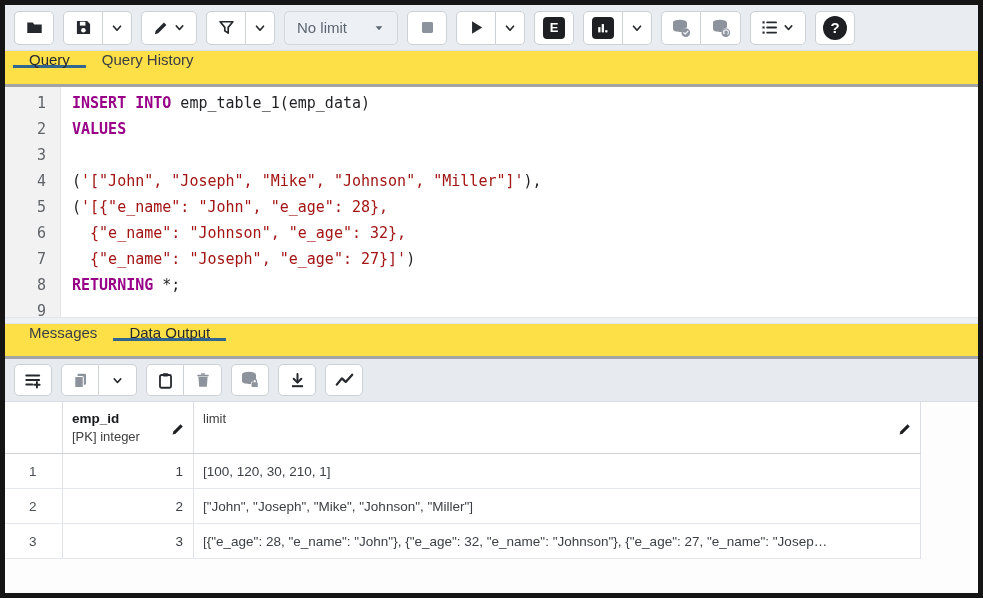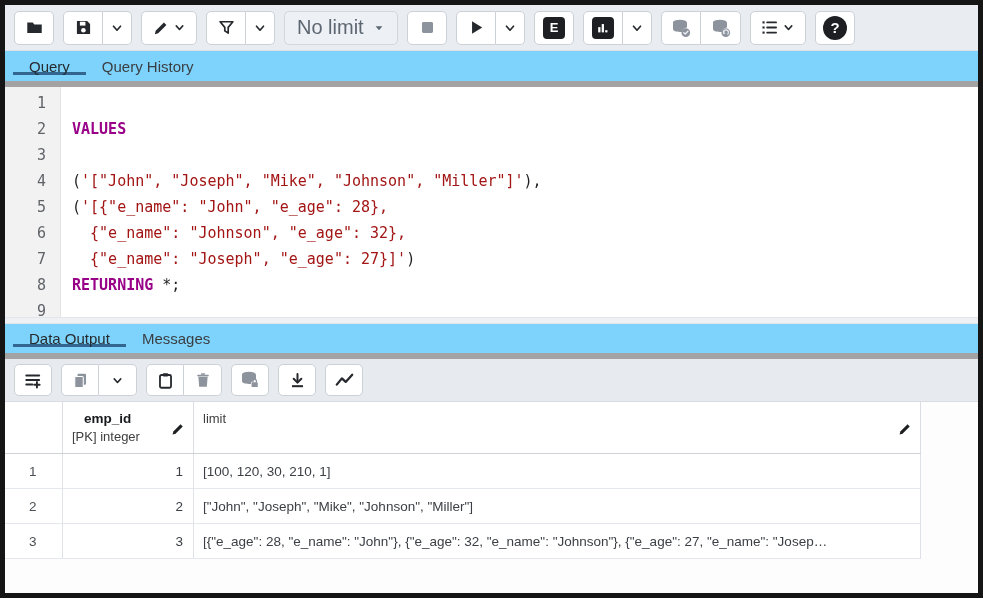--- a/index.html
+++ b/index.html
@@ -33,39 +33,39 @@
   .tgroup .tbtn { border-radius: 0; border-left-width: 0; }
   .tgroup .tbtn:first-child { border-radius: 5px 0 0 5px; border-left-width: 1px; }
   .tgroup .tbtn:last-child { border-radius: 0 5px 5px 0; }
   .tgroup .tbtn:only-child { border-radius: 5px; }
   .tbtn.narrow { min-width: 29px; padding: 0 4px; }
   .tbtn.disabled { color: #8d939c; cursor: default; }
   .limit-select {
     height: 34px; width: 114px;
     background: #edf0f4; border: 1px solid #d2d7dd; border-radius: 5px;
     display: flex; align-items: center; justify-content: space-between;
-    padding: 0 12px; color: #5d6772; font-size: 20px; cursor: pointer;
+    padding: 0 12px; color: #5d6772; font-size: 15px; cursor: pointer;
   }
   .badge {
     width: 22px; height: 22px; background: #1d1f22; border-radius: 4px;
     display: flex; align-items: center; justify-content: center;
     color: #fff; font-weight: bold; font-size: 13px;
   }
   .circle-badge {
     width: 24px; height: 24px; background: #1d1f22; border-radius: 50%;
     display: flex; align-items: center; justify-content: center;
     color: #fff; font-weight: bold; font-size: 15px;
   }
   .icon { display: inline-flex; }
 
   
   .tabbar {
-    height: 36px; flex: none; background: #7dd3fc;
-    border-bottom: 6px solid #a3a3a3;
-    display: flex; align-items: center; padding-left: 8px;
+    height: 36px; flex: none; background: #fde047;
+    border-bottom: 3px solid #a3a3a3;
+    display: flex; align-items: flex-start; padding-left: 8px;
   }
   .tab {
     padding: 0 16px; display: flex; align-items: center;
     font-size: 15px; color: #3a3e43; cursor: pointer;
   }
   .tab.active { box-shadow: inset 0 -3px 0 #326690; color: #26292d; }
 
   
   .editor {
     height: 230px; flex: none; position: relative;
@@ -97,21 +97,21 @@
 
   
   .grid { flex: 1; background: #fdfdfe; font-size: 13.5px; overflow: hidden; }
   .grid-inner { width: 916px; }
   .grid-header { display: flex; height: 52px; background: #fff;
     border-bottom: 1px solid #cfd3d8; }
   .gh-cell { border-right: 1px solid #dadde2; position: relative; padding: 8px 9px 0 9px; }
   .gh-rownum { width: 58px; flex: none; }
   .gh-empid { width: 131px; flex: none; }
   .gh-empdata { width: 727px; flex: none; }
-  .col-name { font-weight: bold; color: #17191c; line-height: 18px; margin-left: 12px; }
+  .col-name { font-weight: bold; color: #17191c; line-height: 18px; }
   .col-type { color: #404040; line-height: 17px; font-size: 13px; }
   .gh-pencil { position: absolute; right: 8px; top: 20px; cursor: pointer; color: #1d1f22; }
   .grid-row { display: flex; height: 35px; background: #fff; }
   .gr-cell { border-right: 1px solid #dee1e6; border-bottom: 1px solid #e4e7eb;
     display: flex; align-items: center; overflow: hidden; white-space: nowrap; }
   .gr-rownum { width: 58px; flex: none; padding-left: 24px; color: #4b5056; }
   .gr-empid { width: 131px; flex: none; justify-content: flex-end; padding-right: 10px; color: #3c4046; }
   .gr-empdata { width: 727px; flex: none; padding-left: 9px; color: #3c4046; }
 </style>
 </head>
@@ -299,20 +299,21 @@
 
   <div class="tabbar">
     <div class="tab active">Query</div>
     <div class="tab">Query History</div>
   </div>
 
   <div class="editor">
     <div>
         <div class="code-line">
           <span class="ln">1</span>
+          <span class="code"><span class="seg-kw">INSERT INTO</span><span class="seg-pl"> emp_table_1(emp_data)</span></span>
         </div>
         <div class="code-line">
           <span class="ln">2</span>
           <span class="code"><span class="seg-kw">VALUES</span></span>
         </div>
         <div class="code-line">
           <span class="ln">3</span>
         </div>
         <div class="code-line">
           <span class="ln">4</span>
@@ -337,22 +338,22 @@
         <div class="code-line">
           <span class="ln">9</span>
           <span class="code"></span>
         </div>
       </div>
   </div>
 
   <div class="splitter"></div>
 
   <div class="tabbar" style="height:35px;">
+    <div class="tab">Messages</div>
     <div class="tab active">Data Output</div>
-    <div class="tab">Messages</div>
   </div>
 
   <div class="results-toolbar">
     <div class="tgroup">
       <div class="tbtn">
         <span class="icon">
           <svg width="18" height="18" viewBox="0 0 16 16">
               <g stroke="currentColor" stroke-width="1.7" stroke-linecap="round">
                 <line x1="2" y1="4" x2="13.5" y2="4"></line>
                 <line x1="2" y1="8" x2="13.5" y2="8"></line>

